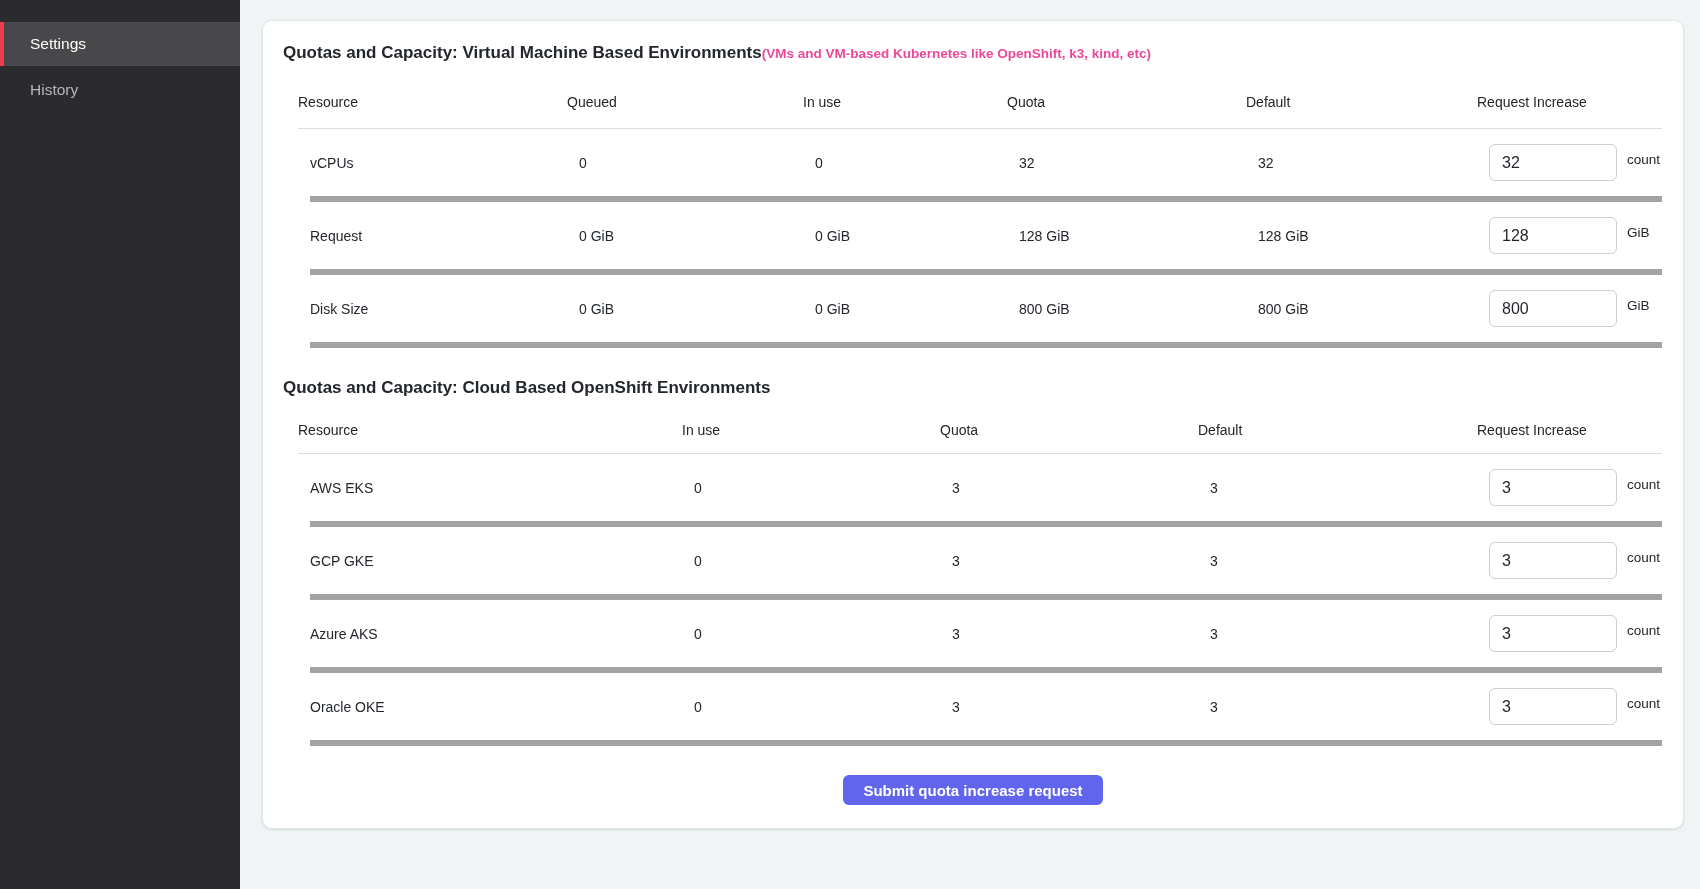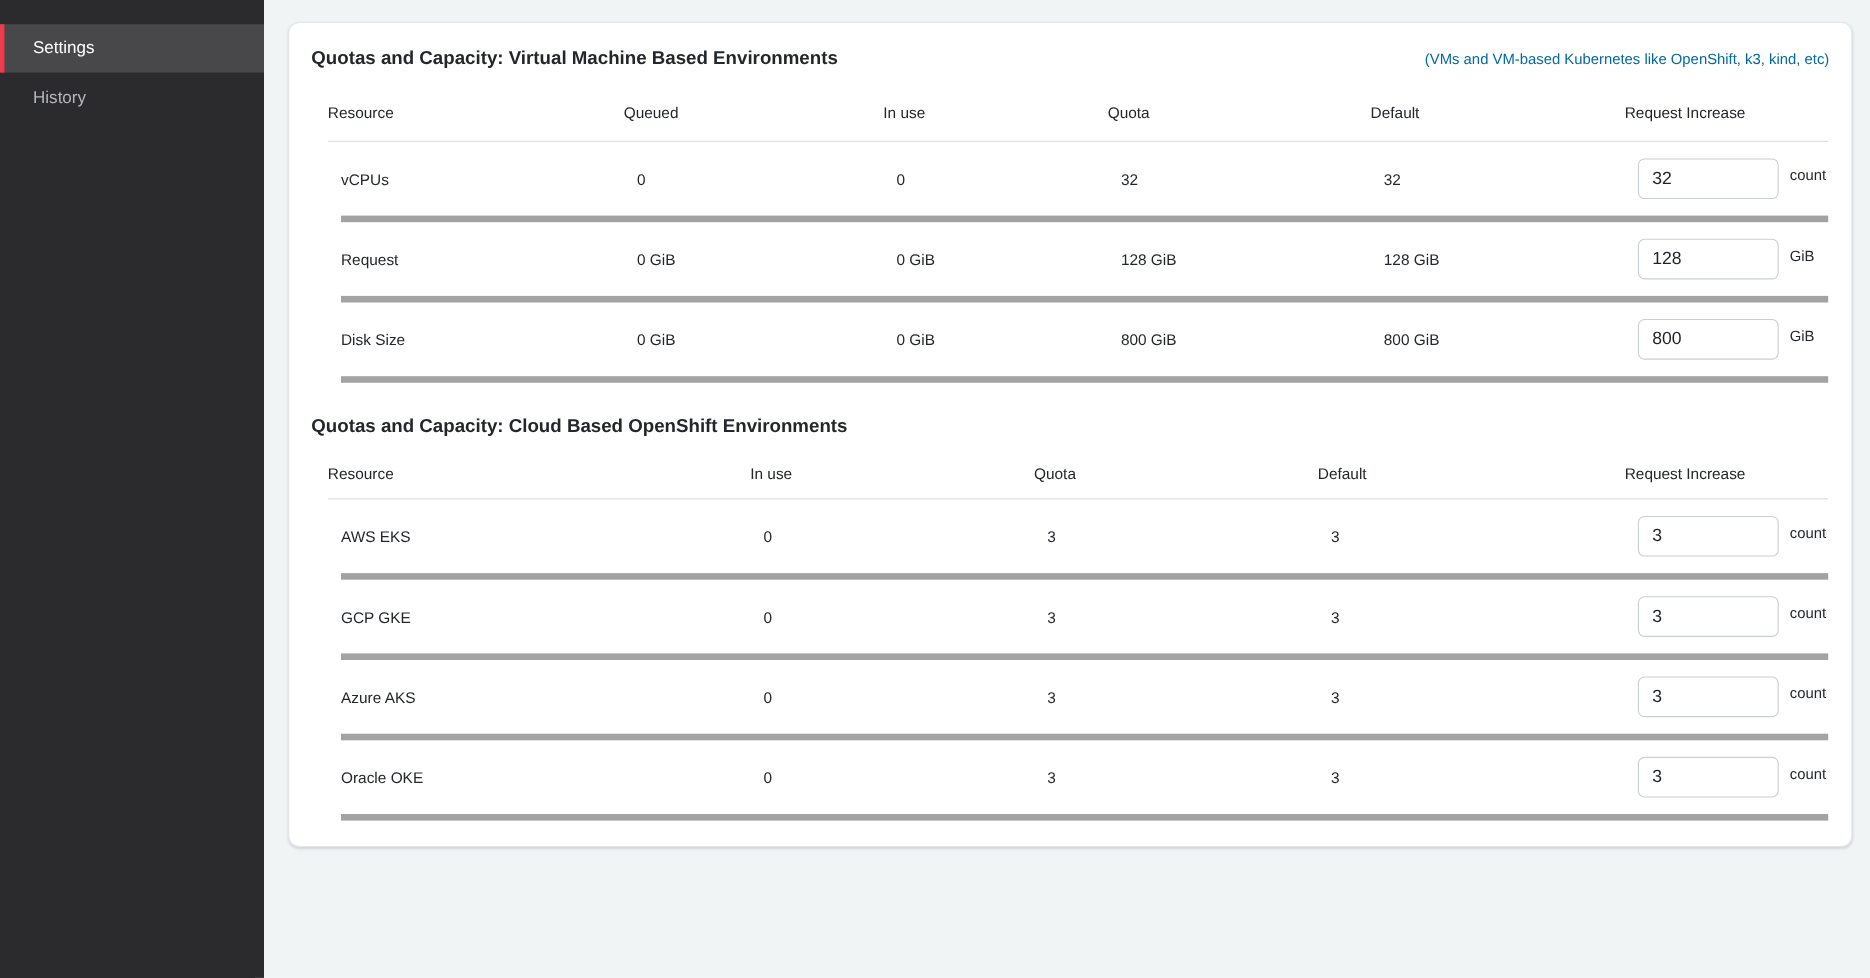--- a/index.html
+++ b/index.html
@@ -37,23 +37,23 @@
   h1.page-title{
     margin:0 0 13px 2px;font-size:23px;line-height:30px;
     font-weight:700;color:#17191c;letter-spacing:-0.2px;
   }
   .card{
     background:#ffffff;border:1px solid #e3e7e9;border-radius:10px;
     box-shadow:0 1px 2px rgba(16,24,40,.05),0 1px 3px rgba(16,24,40,.08);
     padding:22px 20px 23px 20px;
   }
   
-  .section-title-row{display:flex;align-items:baseline;gap:24px;margin:0;justify-content:space-between;}
+  .section-title-row{display:flex;align-items:baseline;gap:0;margin:0;}
   .section-title{font-size:17px;font-weight:700;color:#23272c;line-height:20px;}
-  .section-subtitle{font-size:13.5px;color:#0369a1;font-weight:400;}
+  .section-subtitle{font-size:13.5px;color:#ec4899;font-weight:700;}
   .sec-1{margin-top:30px;}
   .qtable{margin:12px 1px 0 15px;}
   .sec-1 .qtable{margin-top:8px;}
   .table-header{
     display:grid;align-items:center;height:54px;
     border-bottom:1px solid #d9dde0;
     font-size:14px;font-weight:400;color:#22262b;
   }
   .sec-1 .table-header{height:48px;}
   .trow{
@@ -193,14 +193,17 @@
               <span>3</span>
               <span>3</span>
               <div class="request-cell">
                 <input class="request-input" type="text" value="3" style="">
                 <span class="unit-label">count</span>
               </div>
             </div>
           </div>
         </section>
       </div>
+    <div class="submit-row">
+      <button class="submit-btn">Submit quota increase request</button>
+    </div>
   </div>
 </main>
 
 </body></html>

